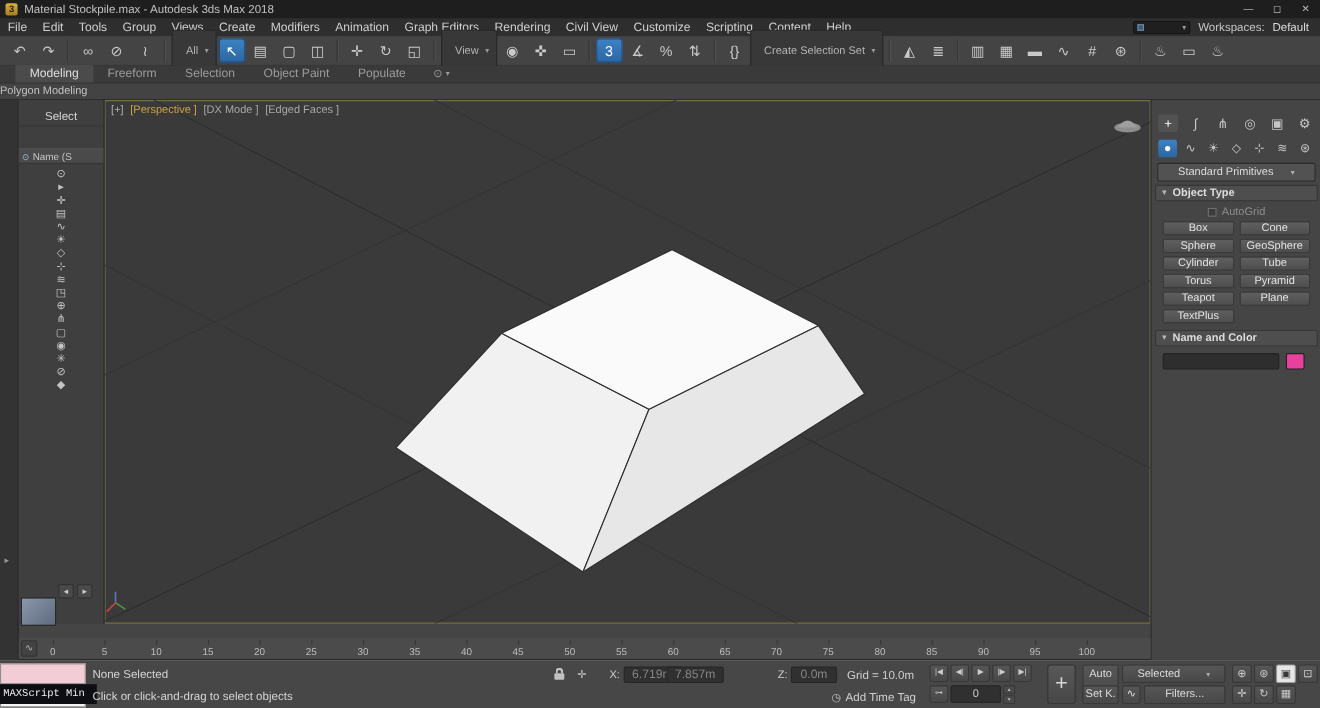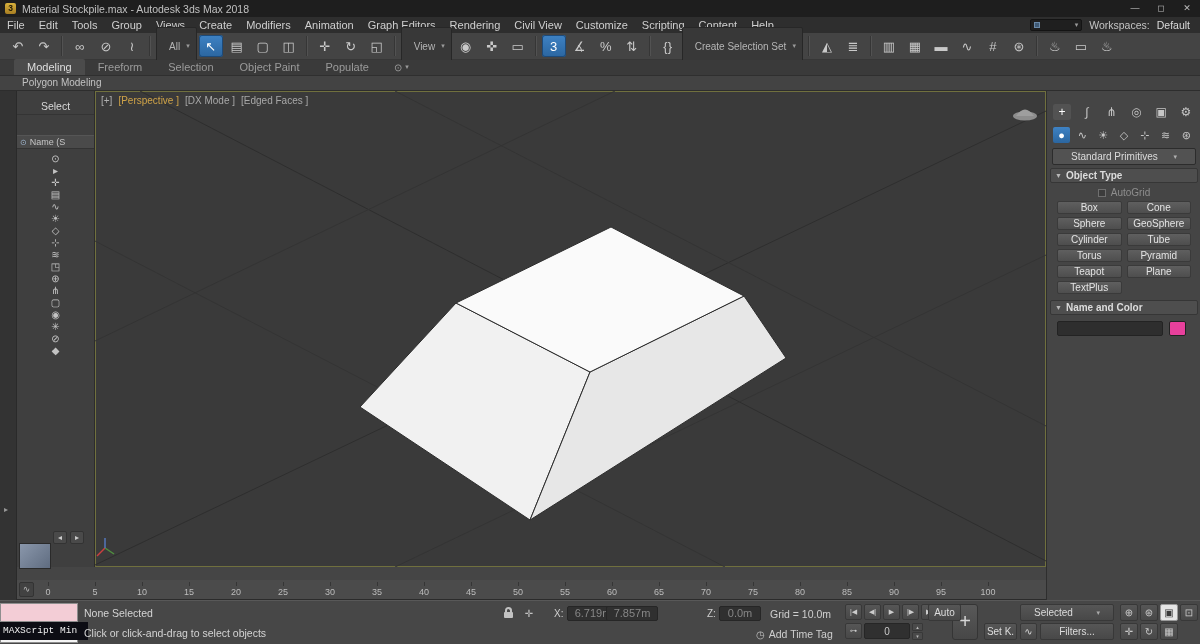--- a/index.html
+++ b/index.html
@@ -30,21 +30,21 @@
 .tb[data-type="combo"]{height:18px;background:#383838;border:1px solid #272727;border-radius:2px;display:flex;align-items:center;gap:6px;padding:18px 6px;font-size:10px;color:#b5b5b5}
 .tb[data-type="sep"]{width:2px;height:20px;margin:0 3px;border-left:1px solid #363636;border-right:1px solid #525252}
 .tb .cr{font-size:7px;color:#9a9a9a}
 
 
 .ribbon-tabs{position:absolute;left:0;top:60px;width:1200px;height:16px;background:#3a3a3a;display:flex;align-items:flex-end;padding-left:14px;border-bottom:1px solid #2f2f2f}
 .rtab{height:16px;line-height:16px;padding:0 13px;font-size:11px;color:#9b9b9b;white-space:nowrap}
 .rtab[data-active="true"]{background:#4b4b4b;color:#dedede;border-radius:2px 2px 0 0}
 .ribbon-config{display:flex;align-items:center;gap:3px;margin-left:12px;color:#9b9b9b;font-size:10px;height:16px}
 .ribbon-config .cr{font-size:7px}
-.poly-row{position:absolute;left:0;top:76px;width:1200px;height:15px;background:#434343;border-bottom:1px solid #2d2d2d;font-size:10px;color:#c2c2c2;line-height:14px;padding-left:22px}
+.poly-row{position:absolute;left:0;top:76px;width:1200px;height:15px;background:#434343;border-bottom:1px solid #2d2d2d;font-size:10px;color:#c2c2c2;line-height:14px;padding-left:0}
 
 
 .left-strip{position:absolute;left:0;top:91px;width:17px;height:509px;background:#333;border-right:1px solid #2a2a2a}
 .strip-arrow{position:absolute;left:4px;top:414px;color:#999;font-size:8px}
 
 
 .explorer{position:absolute;left:17px;top:91px;width:78px;height:476px;background:#3f3f3f;border-right:1px solid #2c2c2c}
 .explorer-menu{position:absolute;left:0;top:6px;width:100%;height:18px;line-height:18px;text-align:center;color:#d8d8d8;font-size:10.5px;border-bottom:1px solid #343434}
 .explorer-header{position:absolute;left:0;top:44px;width:100%;height:14px;background:#4a4a4a;border-top:1px solid #555;border-bottom:1px solid #333;display:flex;align-items:center;gap:3px;padding-left:3px;font-size:9px;color:#c6c6c6;overflow:hidden;white-space:nowrap}
 .explorer-header .hicon{font-size:8px;color:#9fb7d0}
@@ -111,21 +111,21 @@
 .timetag{left:756px;top:27px;display:flex;align-items:center;gap:4px;font-size:10.5px;color:#cfcfcf}
 .timetag .ti{font-size:10px;color:#bdbdbd}
 .transport{left:845px;top:3px;display:flex;gap:2px}
 .transport2{left:845px;top:22px;display:flex;gap:2px}
 .tr-btn{width:17px;height:16px;background:linear-gradient(#565656,#484848);border:1px solid #383838;border-radius:2px;color:#ccc;font-size:7px;text-align:center;line-height:14px;white-space:nowrap;overflow:hidden}
 .time-field{width:46px;height:16px;background:#303030;border:1px solid #262626;border-radius:2px;color:#c9c9c9;font-size:10px;text-align:center;line-height:15px}
 .spinner{width:11px;height:16px;display:flex;flex-direction:column;gap:1px}
 .spin-btn{flex:1;background:#4a4a4a;border:1px solid #383838;border-radius:1px;color:#bbb;font-size:5px;text-align:center;line-height:6px}
 .setkeys-btn{left:952px;top:3px;width:26px;height:36px;background:linear-gradient(#585858,#474747);border:1px solid #353535;border-radius:3px;color:#d6d6d6;font-size:20px;text-align:center;line-height:33px}
 .sb-btn{background:linear-gradient(#565656,#484848);border:1px solid #383838;border-radius:2px;color:#dcdcdc;font-size:10px;text-align:center}
-.auto-btn{left:928px;top:3px;width:33px;height:17px;line-height:15px}
+.auto-btn{left:984px;top:3px;width:33px;height:30px;line-height:15px}
 .selected-combo{left:1020px;top:3px;width:94px;height:17px;display:flex;align-items:center;justify-content:space-between;padding:0 13px}
 .selected-combo .cr{font-size:7px;color:#aaa}
 .setk-btn{left:984px;top:22px;width:33px;height:17px;line-height:15px}
 .tangent-btn{left:1020px;top:22px;width:17px;height:17px;line-height:15px}
 .filters-btn{left:1040px;top:22px;width:74px;height:17px;line-height:15px}
 .navcluster{left:1120px;top:3px;width:78px;display:grid;grid-template-columns:repeat(4,1fr);gap:2px}
 .nav-btn{height:17px;background:linear-gradient(#565656,#484848);border:1px solid #383838;border-radius:2px;color:#c9c9c9;font-size:10px;text-align:center;line-height:15px}
 .nav-btn[data-bright="true"]{background:#e6e6e6;color:#3a3a3a;border-color:#9a9a9a}
 </style>
 </head>

